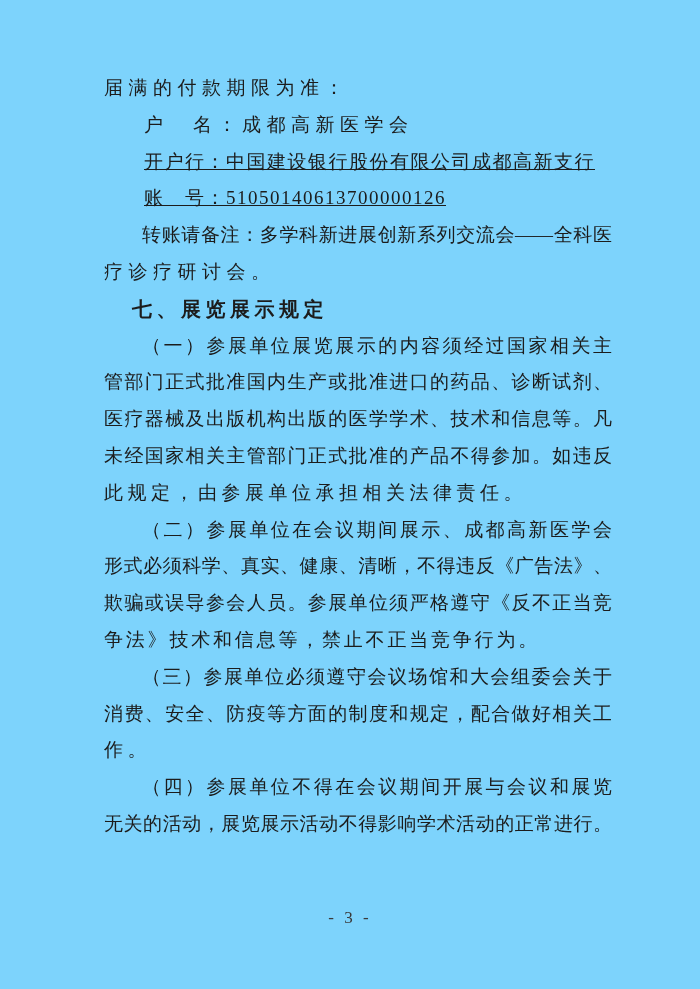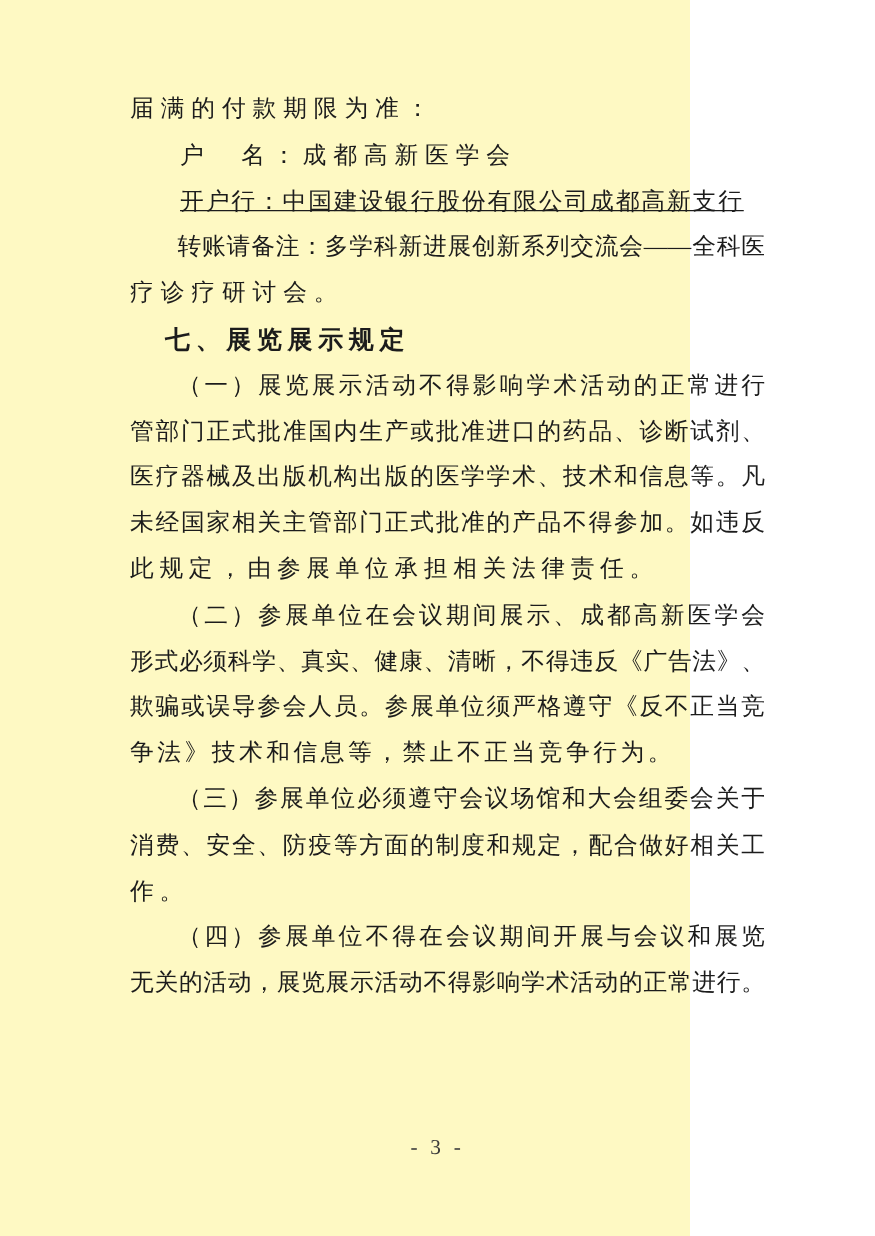--- a/index.html
+++ b/index.html
@@ -11,23 +11,23 @@
     width: 700px;
     height: 989px;
     position: relative;
     overflow: hidden;
     font-family: "Liberation Serif", serif;
     color: #1c1c1c;
   }
   .page {
     position: absolute;
     left: 0; top: 0;
-    width: 552px;
+    width: 700px;
     height: 989px;
-    background: #fef9c3;
+    background: #7dd3fc;
   }
   .content {
     position: absolute;
     left: 104px;
     top: 70px;
     width: 508px;
   }
   .line {
     height: 36.8px;
     line-height: 36.8px;
@@ -73,28 +73,29 @@
 
 <div class="page">
   <div class="content">
 
     <div class="line sp55">届满的付款期限为准：</div>
 
     <div class="line sp55 ind-bank">户　名：成都高新医学会</div>
 
     <div class="line sp15 ind-bank">开户行：中国建设银行股份有限公司成都高新支行</div>
 
+    <div class="line sp15 ind-bank">账　号：51050140613700000126</div>
 
     <div class="line full ind-para">转账请备注：多学科新进展创新系列交流会——全科医</div>
 
     <div class="line sp55">疗诊疗研讨会。</div>
 
     <div class="line heading">七、展览展示规定</div>
 
-    <div class="line full ind-para">（一）展览展示活动不得影响学术活动的正常进行</div>
+    <div class="line full ind-para">（一）参展单位展览展示的内容须经过国家相关主</div>
     <div class="line full">管部门正式批准国内生产或批准进口的药品、诊断试剂、</div>
     <div class="line full">医疗器械及出版机构出版的医学学术、技术和信息等。凡</div>
     <div class="line full">未经国家相关主管部门正式批准的产品不得参加。如违反</div>
     <div class="line sp45">此规定，由参展单位承担相关法律责任。</div>
 
     <div class="line full ind-para">（二）参展单位在会议期间展示、成都高新医学会</div>
     <div class="line full">形式必须科学、真实、健康、清晰，不得违反《广告法》、</div>
     <div class="line full">欺骗或误导参会人员。参展单位须严格遵守《反不正当竞</div>
     <div class="line sp28">争法》技术和信息等，禁止不正当竞争行为。</div>
 

